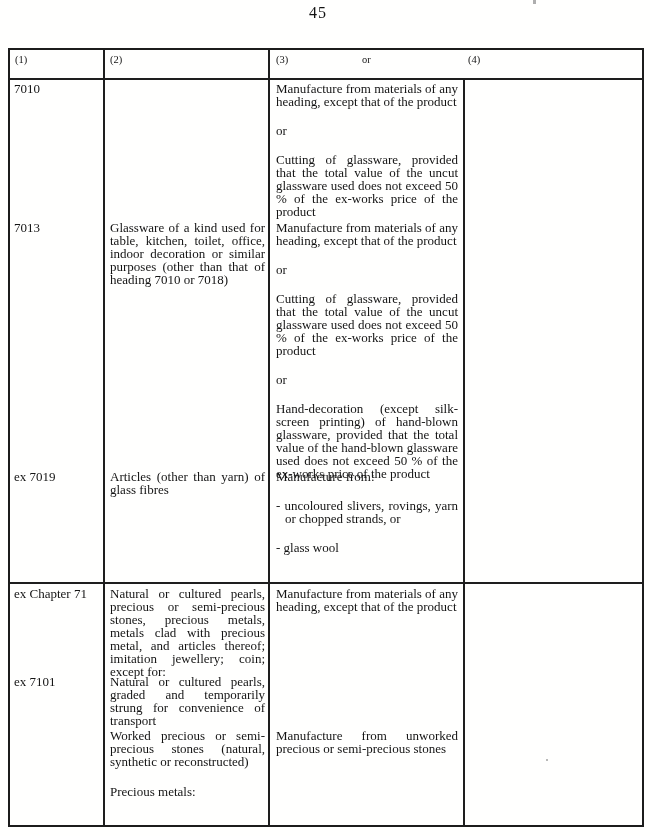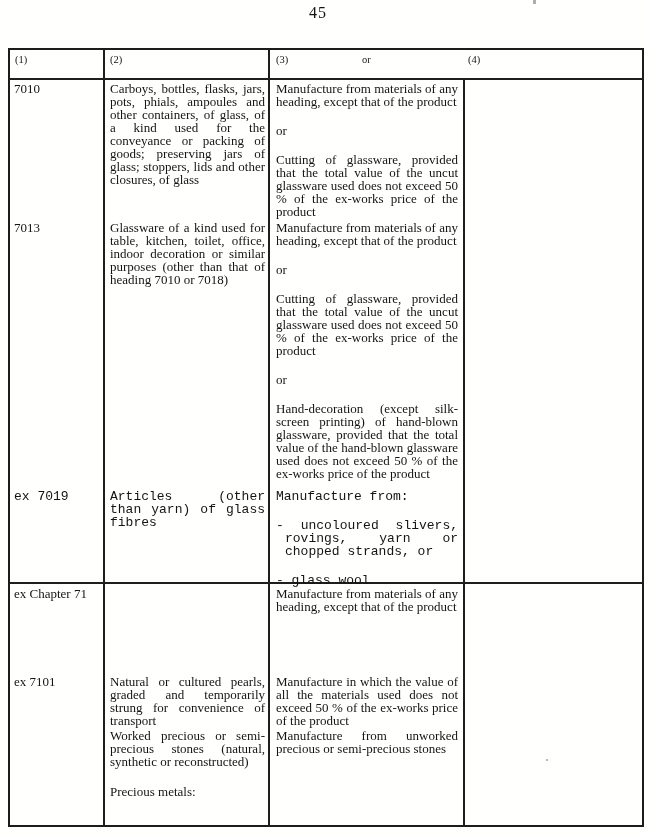--- a/index.html
+++ b/index.html
@@ -36,21 +36,21 @@
   }
   .code { left:4px; width:87px; text-align:justify; }
   .desc { left:100px; width:155px; text-align:justify; }
   .rule { left:266px; width:182px; }
   .rule p { margin:0 0 16px 0; text-align:justify; }
   .rule p:last-child { margin-bottom:0; }
   .rule p.plain { text-align:left; }
   .dash { padding-left:9px; text-indent:-9px; text-align:justify; }
   .r-7010 { top:32px; }
   .r-7013 { top:171px; }
-  .r-ex7019 { top:440px;font-family:Liberation Mono, monospace; }
+  .r-ex7019 { top:420px; }
   .r-ch71 { top:537px; }
   .r-ex7101 { top:625px; }
   .r-ex7102 { top:679px; }
   .r-7106 { top:735px; }
 </style>
 </head>
 <body>
 
 <div class="page">
 
@@ -66,21 +66,20 @@
     <div class="hline h-header"></div>
     <div class="hline h-section"></div>
 
     <div class="hcell hc1">(1)</div>
     <div class="hcell hc2">(2)</div>
     <div class="hcell hc3">(3)</div>
     <div class="hcell hcor">or</div>
     <div class="hcell hc4">(4)</div>
 
     <div class="cell code r-7010">7010</div>
-    <div class="cell desc r-7010">Carboys, bottles, flasks, jars, pots, phials, ampoules and other containers, of glass, of a kind used for the conveyance or packing of goods; preserving jars of glass; stoppers, lids and other closures, of glass</div>
     <div class="cell rule r-7010">
       <p>Manufacture from materials of any heading, except that of the product</p>
       <p class="plain">or</p>
       <p>Cutting of glassware, provided that the total value of the uncut glassware used does not exceed 50 % of the ex-works price of the product</p>
     </div>
 
     <div class="cell code r-7013">7013</div>
     <div class="cell desc r-7013">Glassware of a kind used for table, kitchen, toilet, office, indoor decoration or similar purposes (other than that of heading 7010 or 7018)</div>
     <div class="cell rule r-7013">
       <p>Manufacture from materials of any heading, except that of the product</p>
@@ -92,29 +91,27 @@
 
     <div class="cell code r-ex7019">ex 7019</div>
     <div class="cell rule r-ex7019">
       <p class="plain">Manufacture from:</p>
       <p class="dash">- uncoloured slivers, rovings, yarn or chopped strands, or</p>
       <p class="dash">- glass wool</p>
     </div>
     <div class="cell desc r-ex7019">Articles (other than yarn) of glass fibres</div>
 
     <div class="cell code r-ch71">ex Chapter 71</div>
+    <div class="cell desc r-ch71">Natural or cultured pearls, precious or semi-precious stones, precious metals, metals clad with precious metal, and articles thereof; imitation jewellery; coin; except for:</div>
     <div class="cell rule r-ch71">
       <p>Manufacture from materials of any heading, except that of the product</p>
     </div>
 
     <div class="cell code r-ex7101">ex 7101</div>
     <div class="cell desc r-ex7101">Natural or cultured pearls, graded and temporarily strung for convenience of transport</div>
-    <div class="cell rule r-ex7101">
-      <p>Manufacture in which the value of all the materials used does not exceed 50 % of the ex-works price of the product</p>
-    </div>
 
     <div class="cell rule r-ex7102">
       <p>Manufacture from unworked precious or semi-precious stones</p>
     </div>
     <div class="cell desc r-ex7102">Worked precious or semi-precious stones (natural, synthetic or reconstructed)</div>
 
     <div class="cell desc r-7106">Precious metals:</div>
 
   </div>
 </div>

